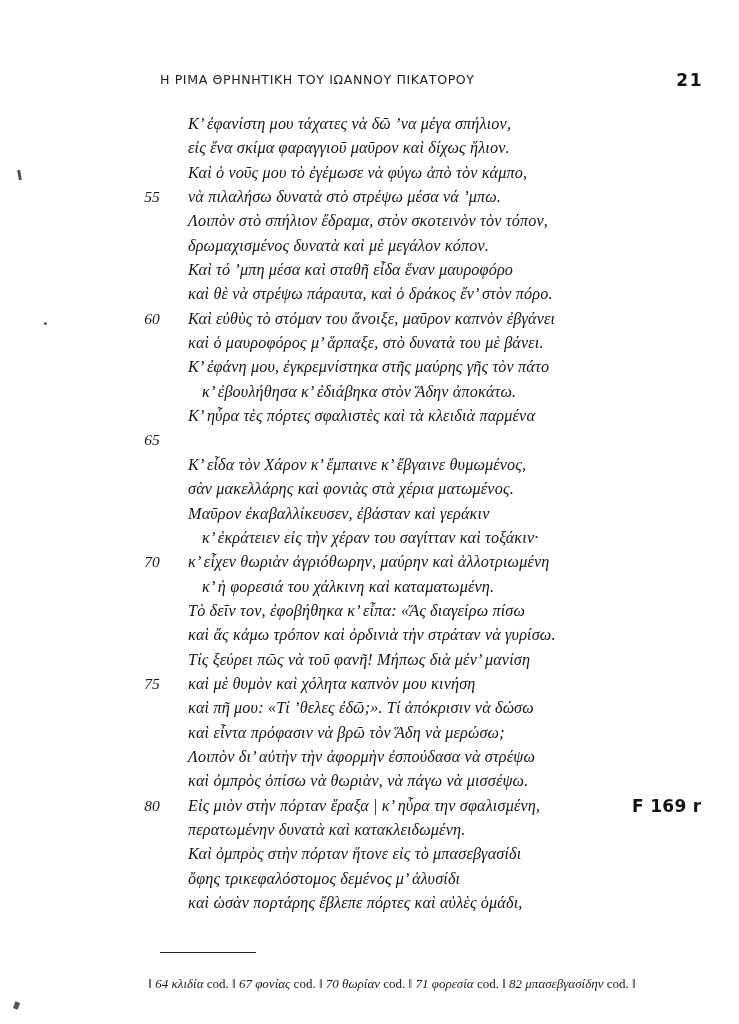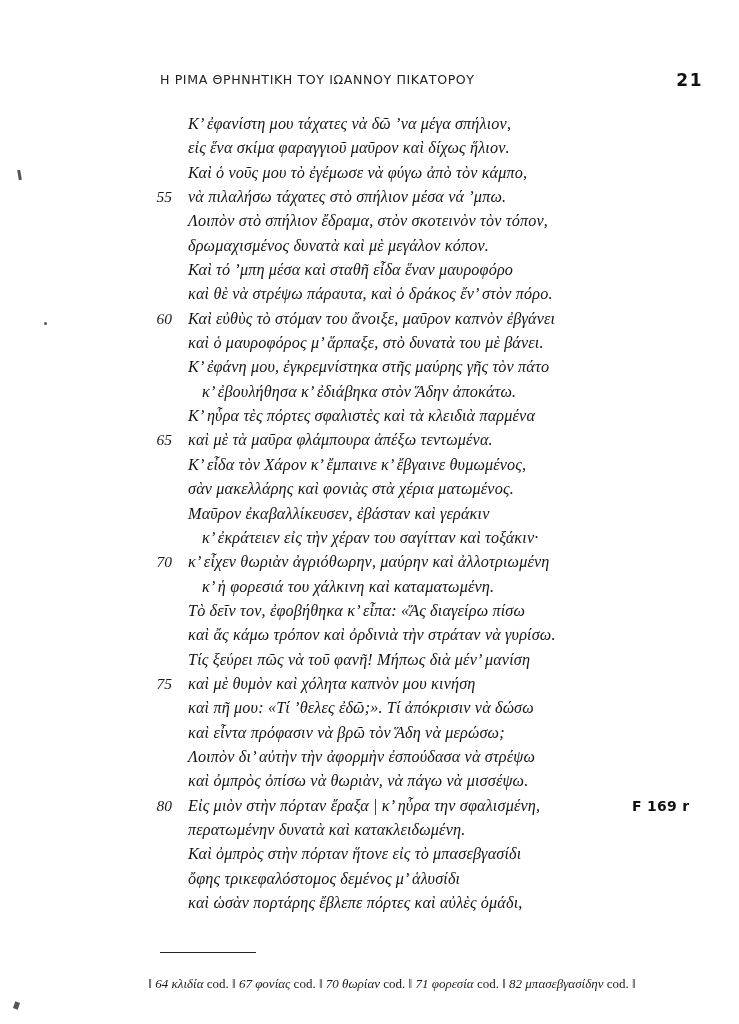--- a/index.html
+++ b/index.html
@@ -53,21 +53,21 @@
   .line {
     position: relative;
     height: 24.35px;
     line-height: 24.35px;
     white-space: nowrap;
   }
   .lineno {
     position: absolute;
     left: 0px;
     width: 40px;
-    text-align: right;
+    text-align: center;
     font-family: "Liberation Serif", serif;
     font-style: italic;
     font-size: 15.5px;
     color: #1a1a1a;
   }
   .text {
     position: absolute;
     left: 56px;
     font-family: "Liberation Serif", serif;
     font-style: italic;
@@ -77,21 +77,21 @@
   }
   .text.indent {
     left: 70px;
   }
   .sidenote {
     position: absolute;
     left: 500px;
     font-family: "DejaVu Sans", sans-serif;
     font-style: normal;
     font-weight: bold;
-    font-size: 14px;
+    font-size: 17px;
     color: #111;
     letter-spacing: 0.3px;
   }
   
   .fn-rule {
     position: absolute;
     left: 148px;
     top: 952px;
     width: 96px;
     height: 1px;
@@ -139,21 +139,21 @@
       <div class="line">
         <span class="lineno"></span>
         <span class="text">εἰς ἕνα σκίμα φαραγγιοῦ μαῦρον καὶ δίχως ἥλιον.</span>
       </div>
       <div class="line">
         <span class="lineno"></span>
         <span class="text">Καὶ ὁ νοῦς μου τὸ ἐγέμωσε νὰ φύγω ἀπὸ τὸν κάμπο,</span>
       </div>
       <div class="line">
         <span class="lineno">55</span>
-        <span class="text">νὰ πιλαλήσω τάχατες στὸ σπήλιον μέσα νά ’μπω.</span>
+        <span class="text">νὰ πιλαλήσω δυνατὰ στὸ στρέψω μέσα νά ’μπω.</span>
       </div>
       <div class="line">
         <span class="lineno"></span>
         <span class="text">Λοιπὸν στὸ σπήλιον ἔδραμα, στὸν σκοτεινὸν τὸν τόπον,</span>
       </div>
       <div class="line">
         <span class="lineno"></span>
         <span class="text">δρωμαχισμένος δυνατὰ καὶ μὲ μεγάλον κόπον.</span>
       </div>
       <div class="line">
@@ -179,21 +179,20 @@
       <div class="line">
         <span class="lineno"></span>
         <span class="text indent">κ’ ἐβουλήθησα κ’ ἐδιάβηκα στὸν Ἅδην ἀποκάτω.</span>
       </div>
       <div class="line">
         <span class="lineno"></span>
         <span class="text">Κ’ ηὗρα τὲς πόρτες σφαλιστὲς καὶ τὰ κλειδιὰ παρμένα</span>
       </div>
       <div class="line">
         <span class="lineno">65</span>
-        <span class="text">καὶ μὲ τὰ μαῦρα φλάμπουρα ἀπέξω τεντωμένα.</span>
       </div>
       <div class="line">
         <span class="lineno"></span>
         <span class="text">Κ’ εἶδα τὸν Χάρον κ’ ἔμπαινε κ’ ἔβγαινε θυμωμένος,</span>
       </div>
       <div class="line">
         <span class="lineno"></span>
         <span class="text">σὰν μακελλάρης καὶ φονιὰς στὰ χέρια ματωμένος.</span>
       </div>
       <div class="line">

